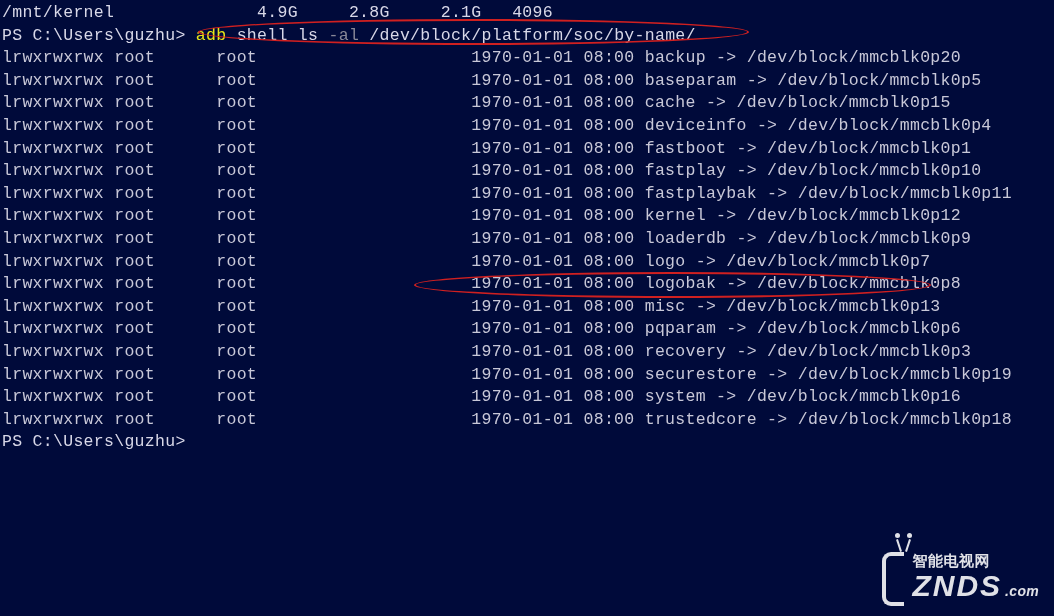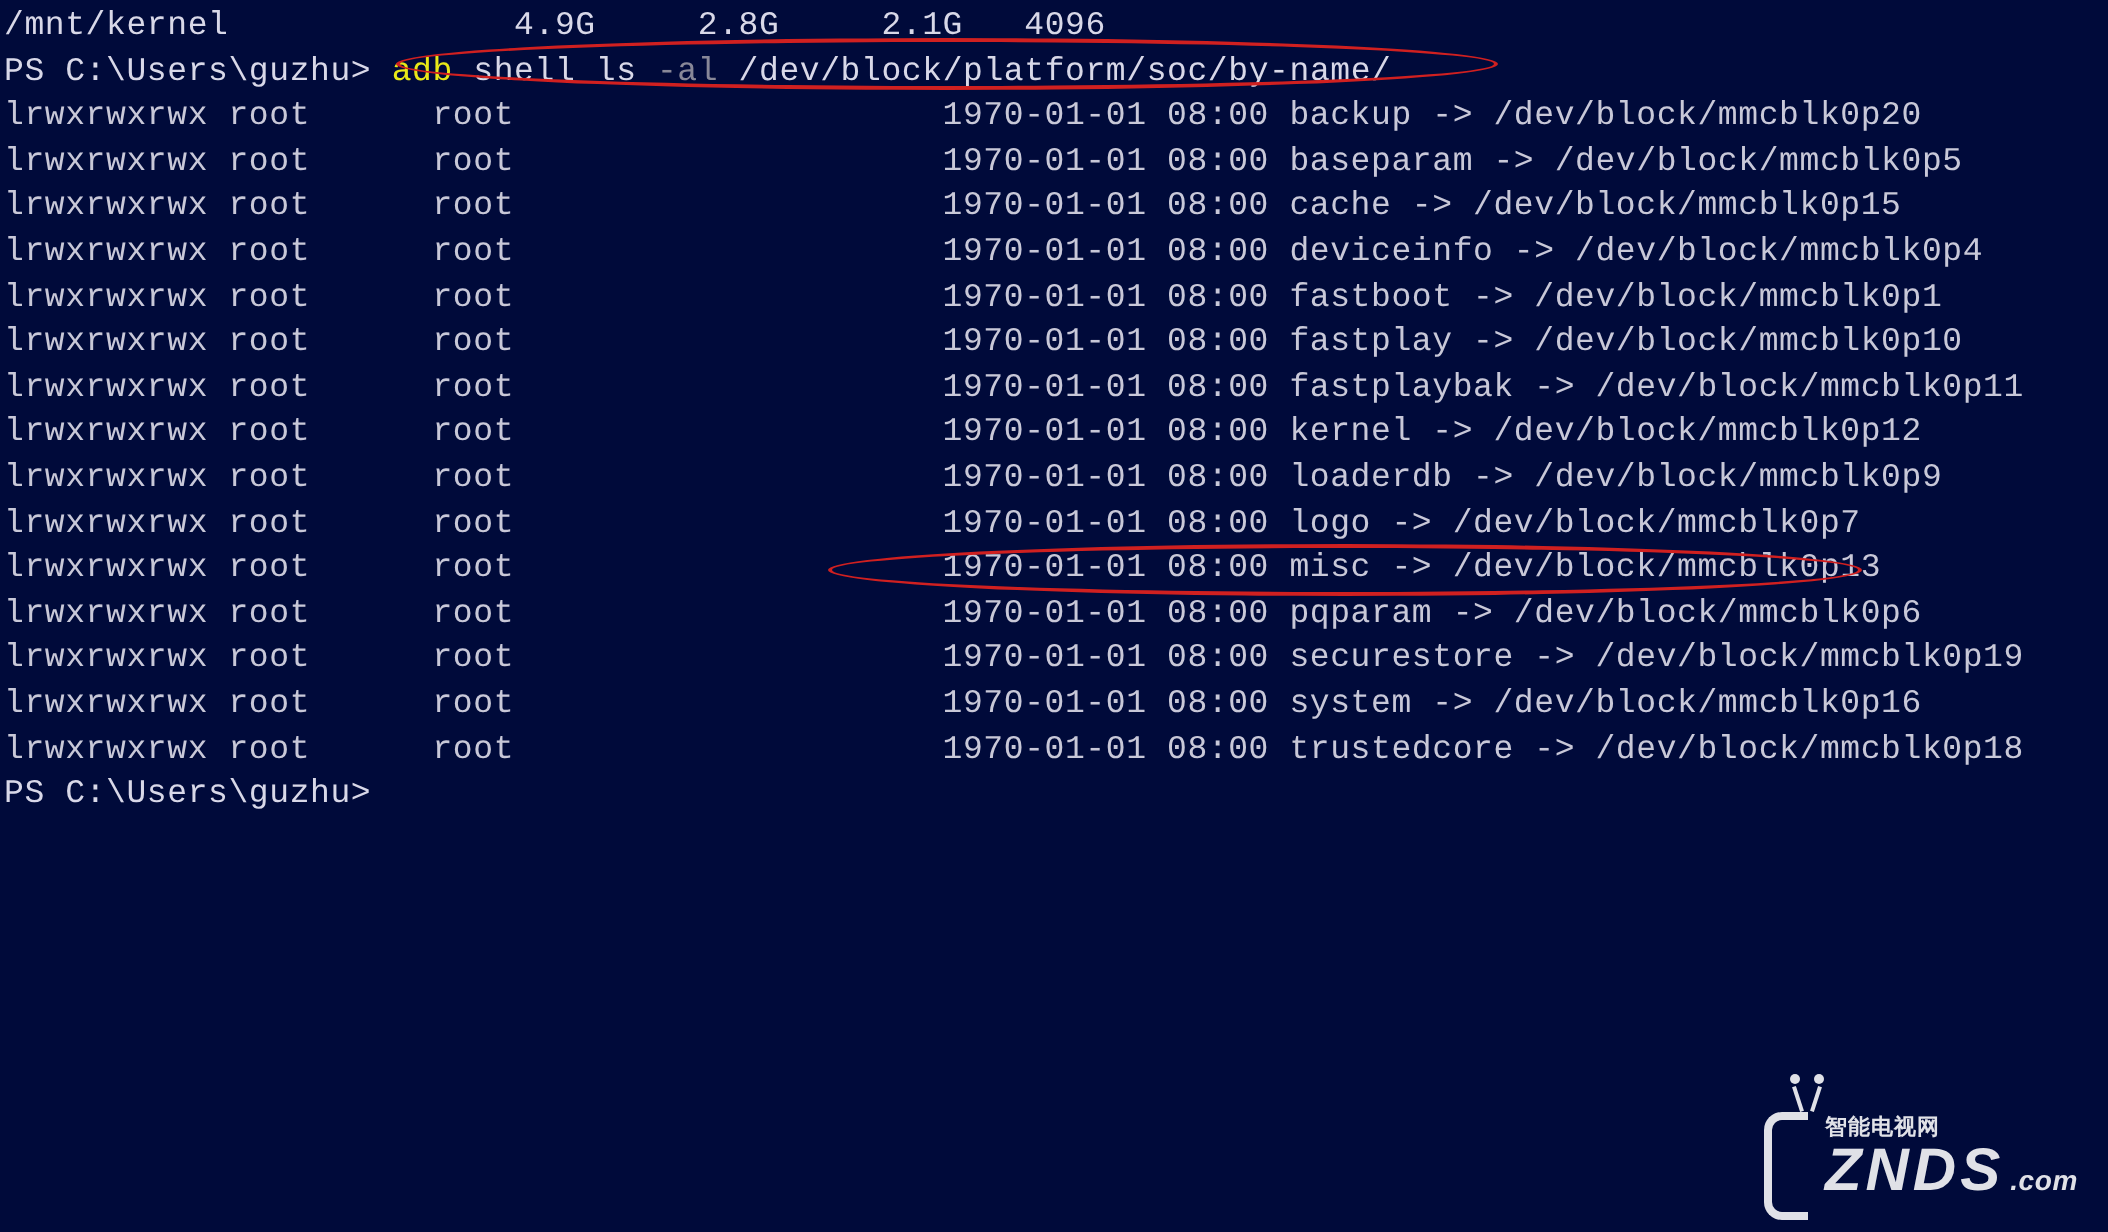--- a/index.html
+++ b/index.html
@@ -107,21 +107,21 @@
     .wm-dot2 {
       position: absolute;
       left: 25px;
       top: -19px;
       width: 5px;
       height: 5px;
       background: #fff;
       border-radius: 50%;
     }
     .wm-tag {
-      font-size: 11px;
+      font-size: 15px;
       letter-spacing: 0.5px;
       margin-bottom: 0;
       display: block;
     }
     .wm-main {
       font-size: 30px;
       font-weight: 900;
       font-style: italic;
       letter-spacing: 2px;
       line-height: 1;
@@ -148,22 +148,24 @@
       <div class="row">lrwxrwxrwx root      root                     1970-01-01 08:00 backup -&gt; /dev/block/mmcblk0p20</div>
       <div class="row">lrwxrwxrwx root      root                     1970-01-01 08:00 baseparam -&gt; /dev/block/mmcblk0p5</div>
       <div class="row">lrwxrwxrwx root      root                     1970-01-01 08:00 cache -&gt; /dev/block/mmcblk0p15</div>
       <div class="row">lrwxrwxrwx root      root                     1970-01-01 08:00 deviceinfo -&gt; /dev/block/mmcblk0p4</div>
       <div class="row">lrwxrwxrwx root      root                     1970-01-01 08:00 fastboot -&gt; /dev/block/mmcblk0p1</div>
       <div class="row">lrwxrwxrwx root      root                     1970-01-01 08:00 fastplay -&gt; /dev/block/mmcblk0p10</div>
       <div class="row">lrwxrwxrwx root      root                     1970-01-01 08:00 fastplaybak -&gt; /dev/block/mmcblk0p11</div>
       <div class="row">lrwxrwxrwx root      root                     1970-01-01 08:00 kernel -&gt; /dev/block/mmcblk0p12</div>
       <div class="row">lrwxrwxrwx root      root                     1970-01-01 08:00 loaderdb -&gt; /dev/block/mmcblk0p9</div>
       <div class="row">lrwxrwxrwx root      root                     1970-01-01 08:00 logo -&gt; /dev/block/mmcblk0p7</div>
+      <div class="row">lrwxrwxrwx root      root                     1970-01-01 08:00 logobak -&gt; /dev/block/mmcblk0p8</div>
       <div class="row">lrwxrwxrwx root      root                     1970-01-01 08:00 misc -&gt; /dev/block/mmcblk0p13</div>
       <div class="row">lrwxrwxrwx root      root                     1970-01-01 08:00 pqparam -&gt; /dev/block/mmcblk0p6</div>
+      <div class="row">lrwxrwxrwx root      root                     1970-01-01 08:00 recovery -&gt; /dev/block/mmcblk0p3</div>
       <div class="row">lrwxrwxrwx root      root                     1970-01-01 08:00 securestore -&gt; /dev/block/mmcblk0p19</div>
       <div class="row">lrwxrwxrwx root      root                     1970-01-01 08:00 system -&gt; /dev/block/mmcblk0p16</div>
       <div class="row">lrwxrwxrwx root      root                     1970-01-01 08:00 trustedcore -&gt; /dev/block/mmcblk0p18</div>
     </div>
   <div class="row"><span class="prompt">PS C:\Users\guzhu&gt;</span></div>
 </div>
 
 <div class="circle1"></div>
 <div class="circle2"></div>
 

